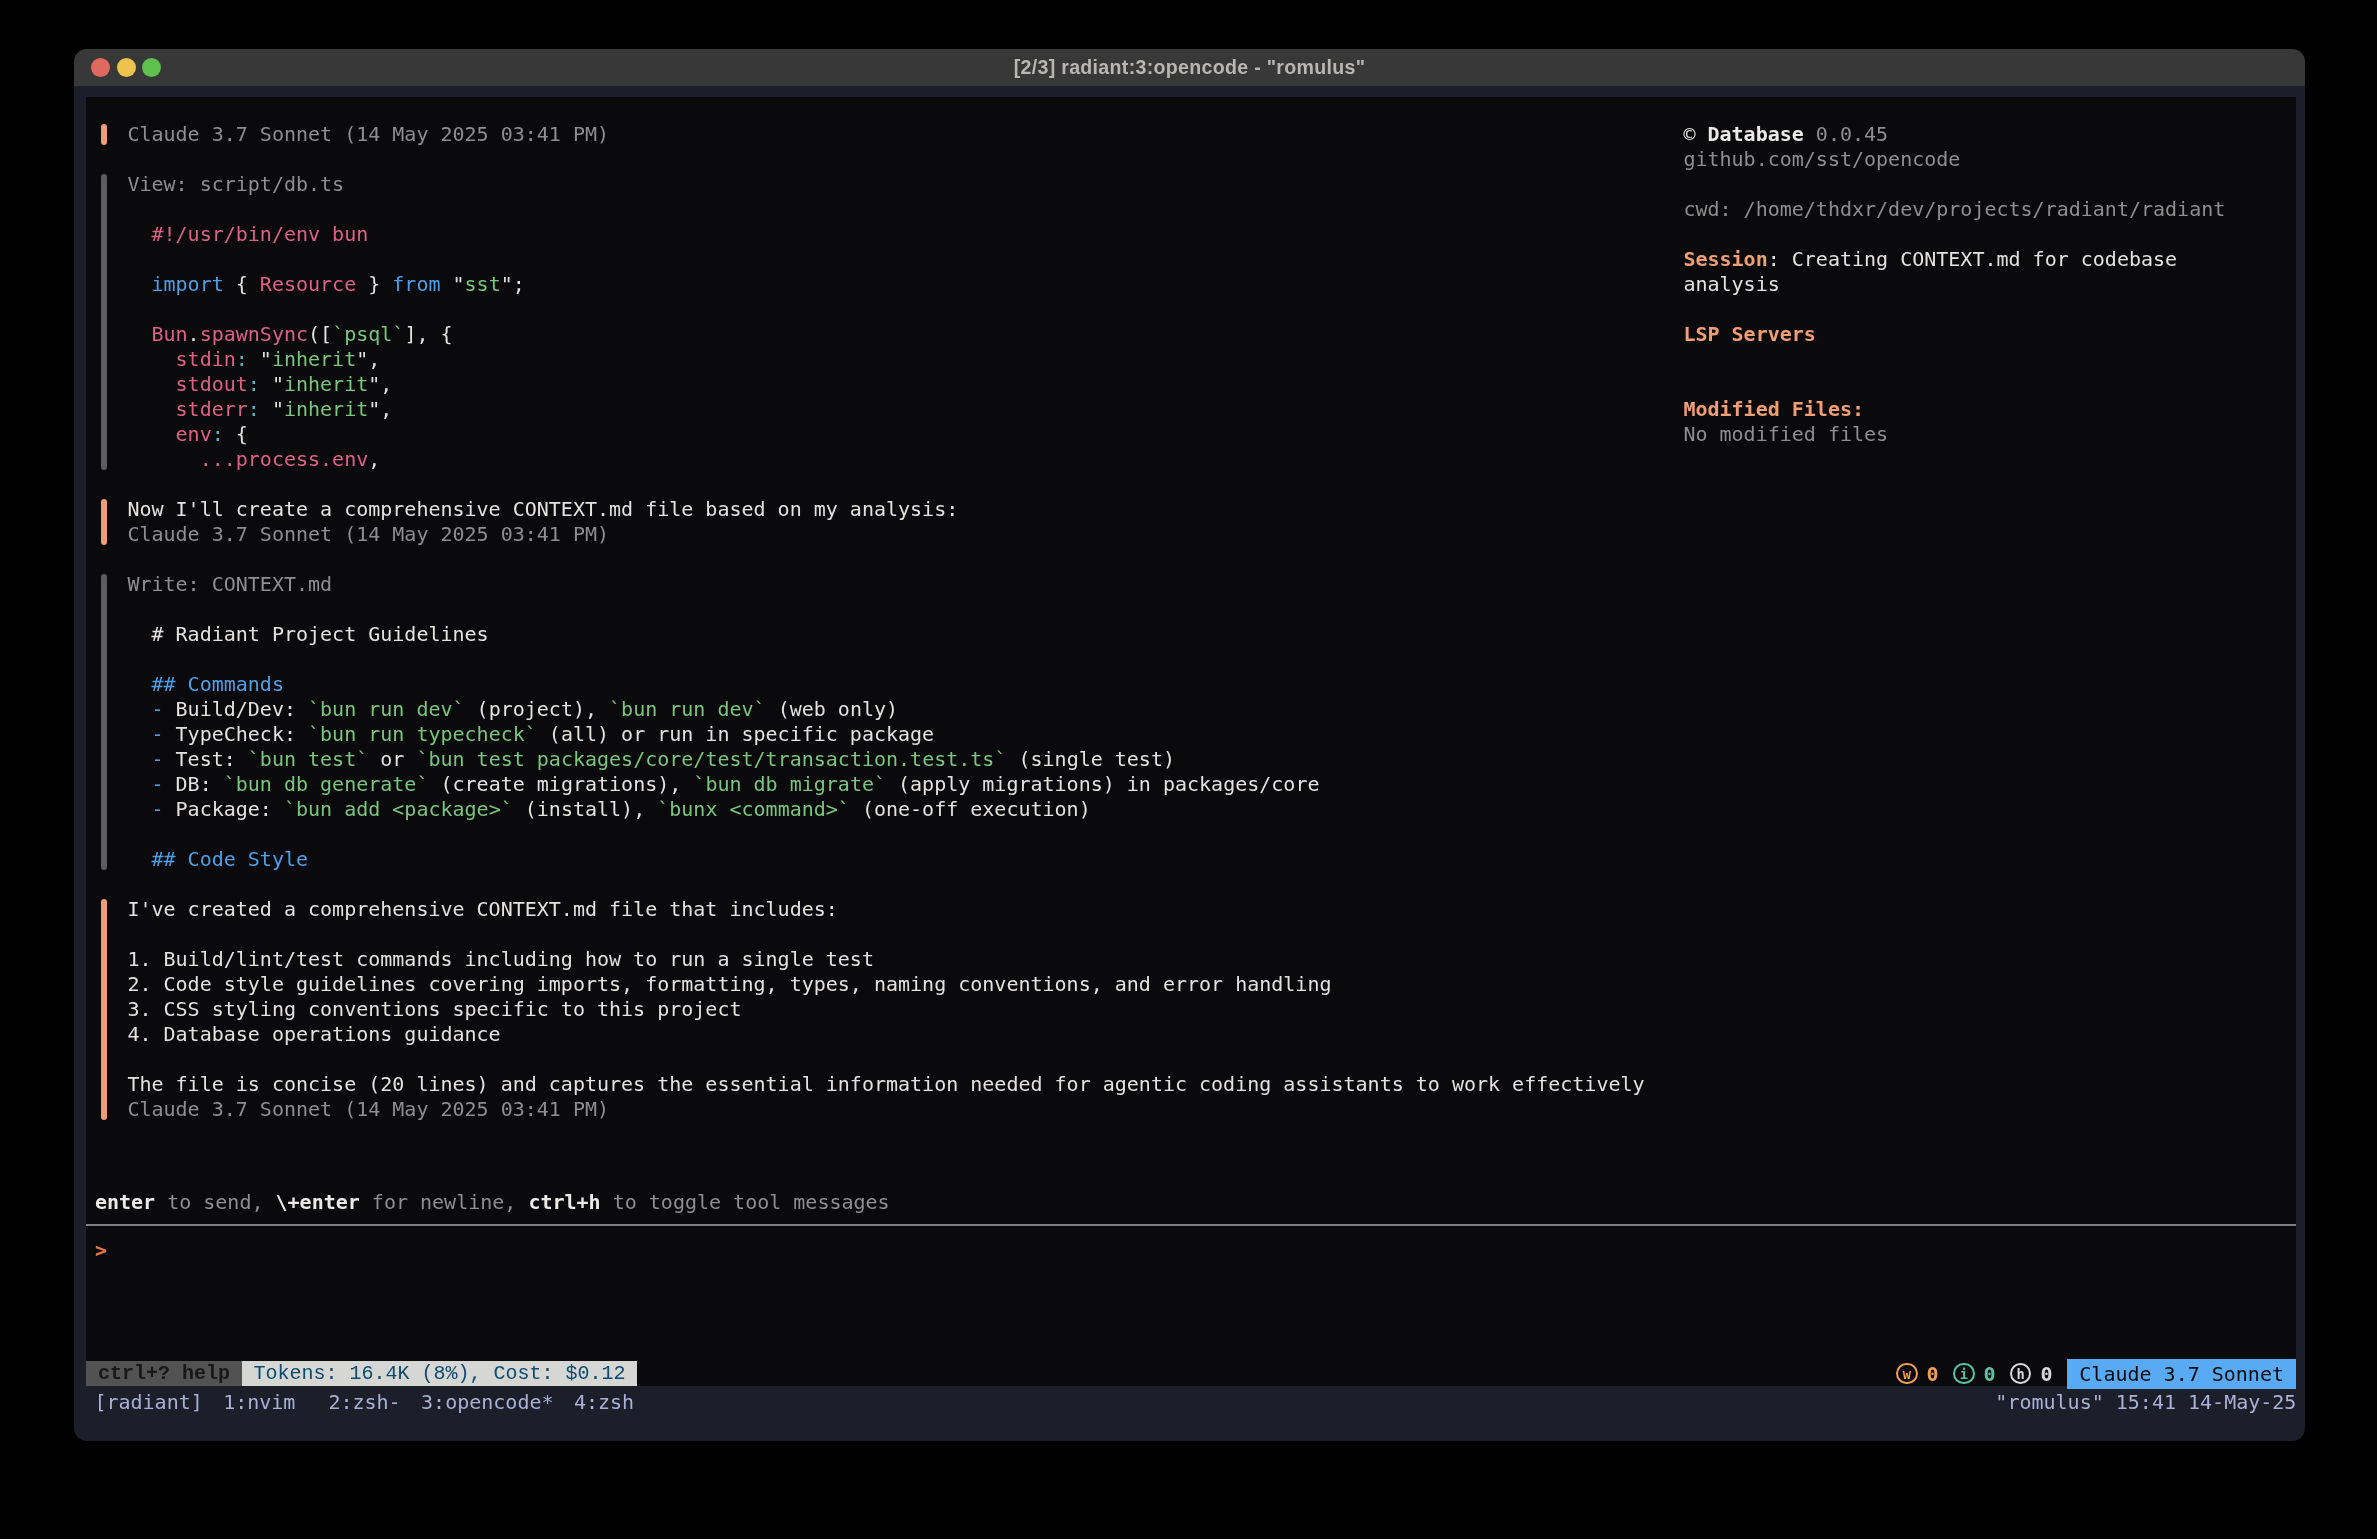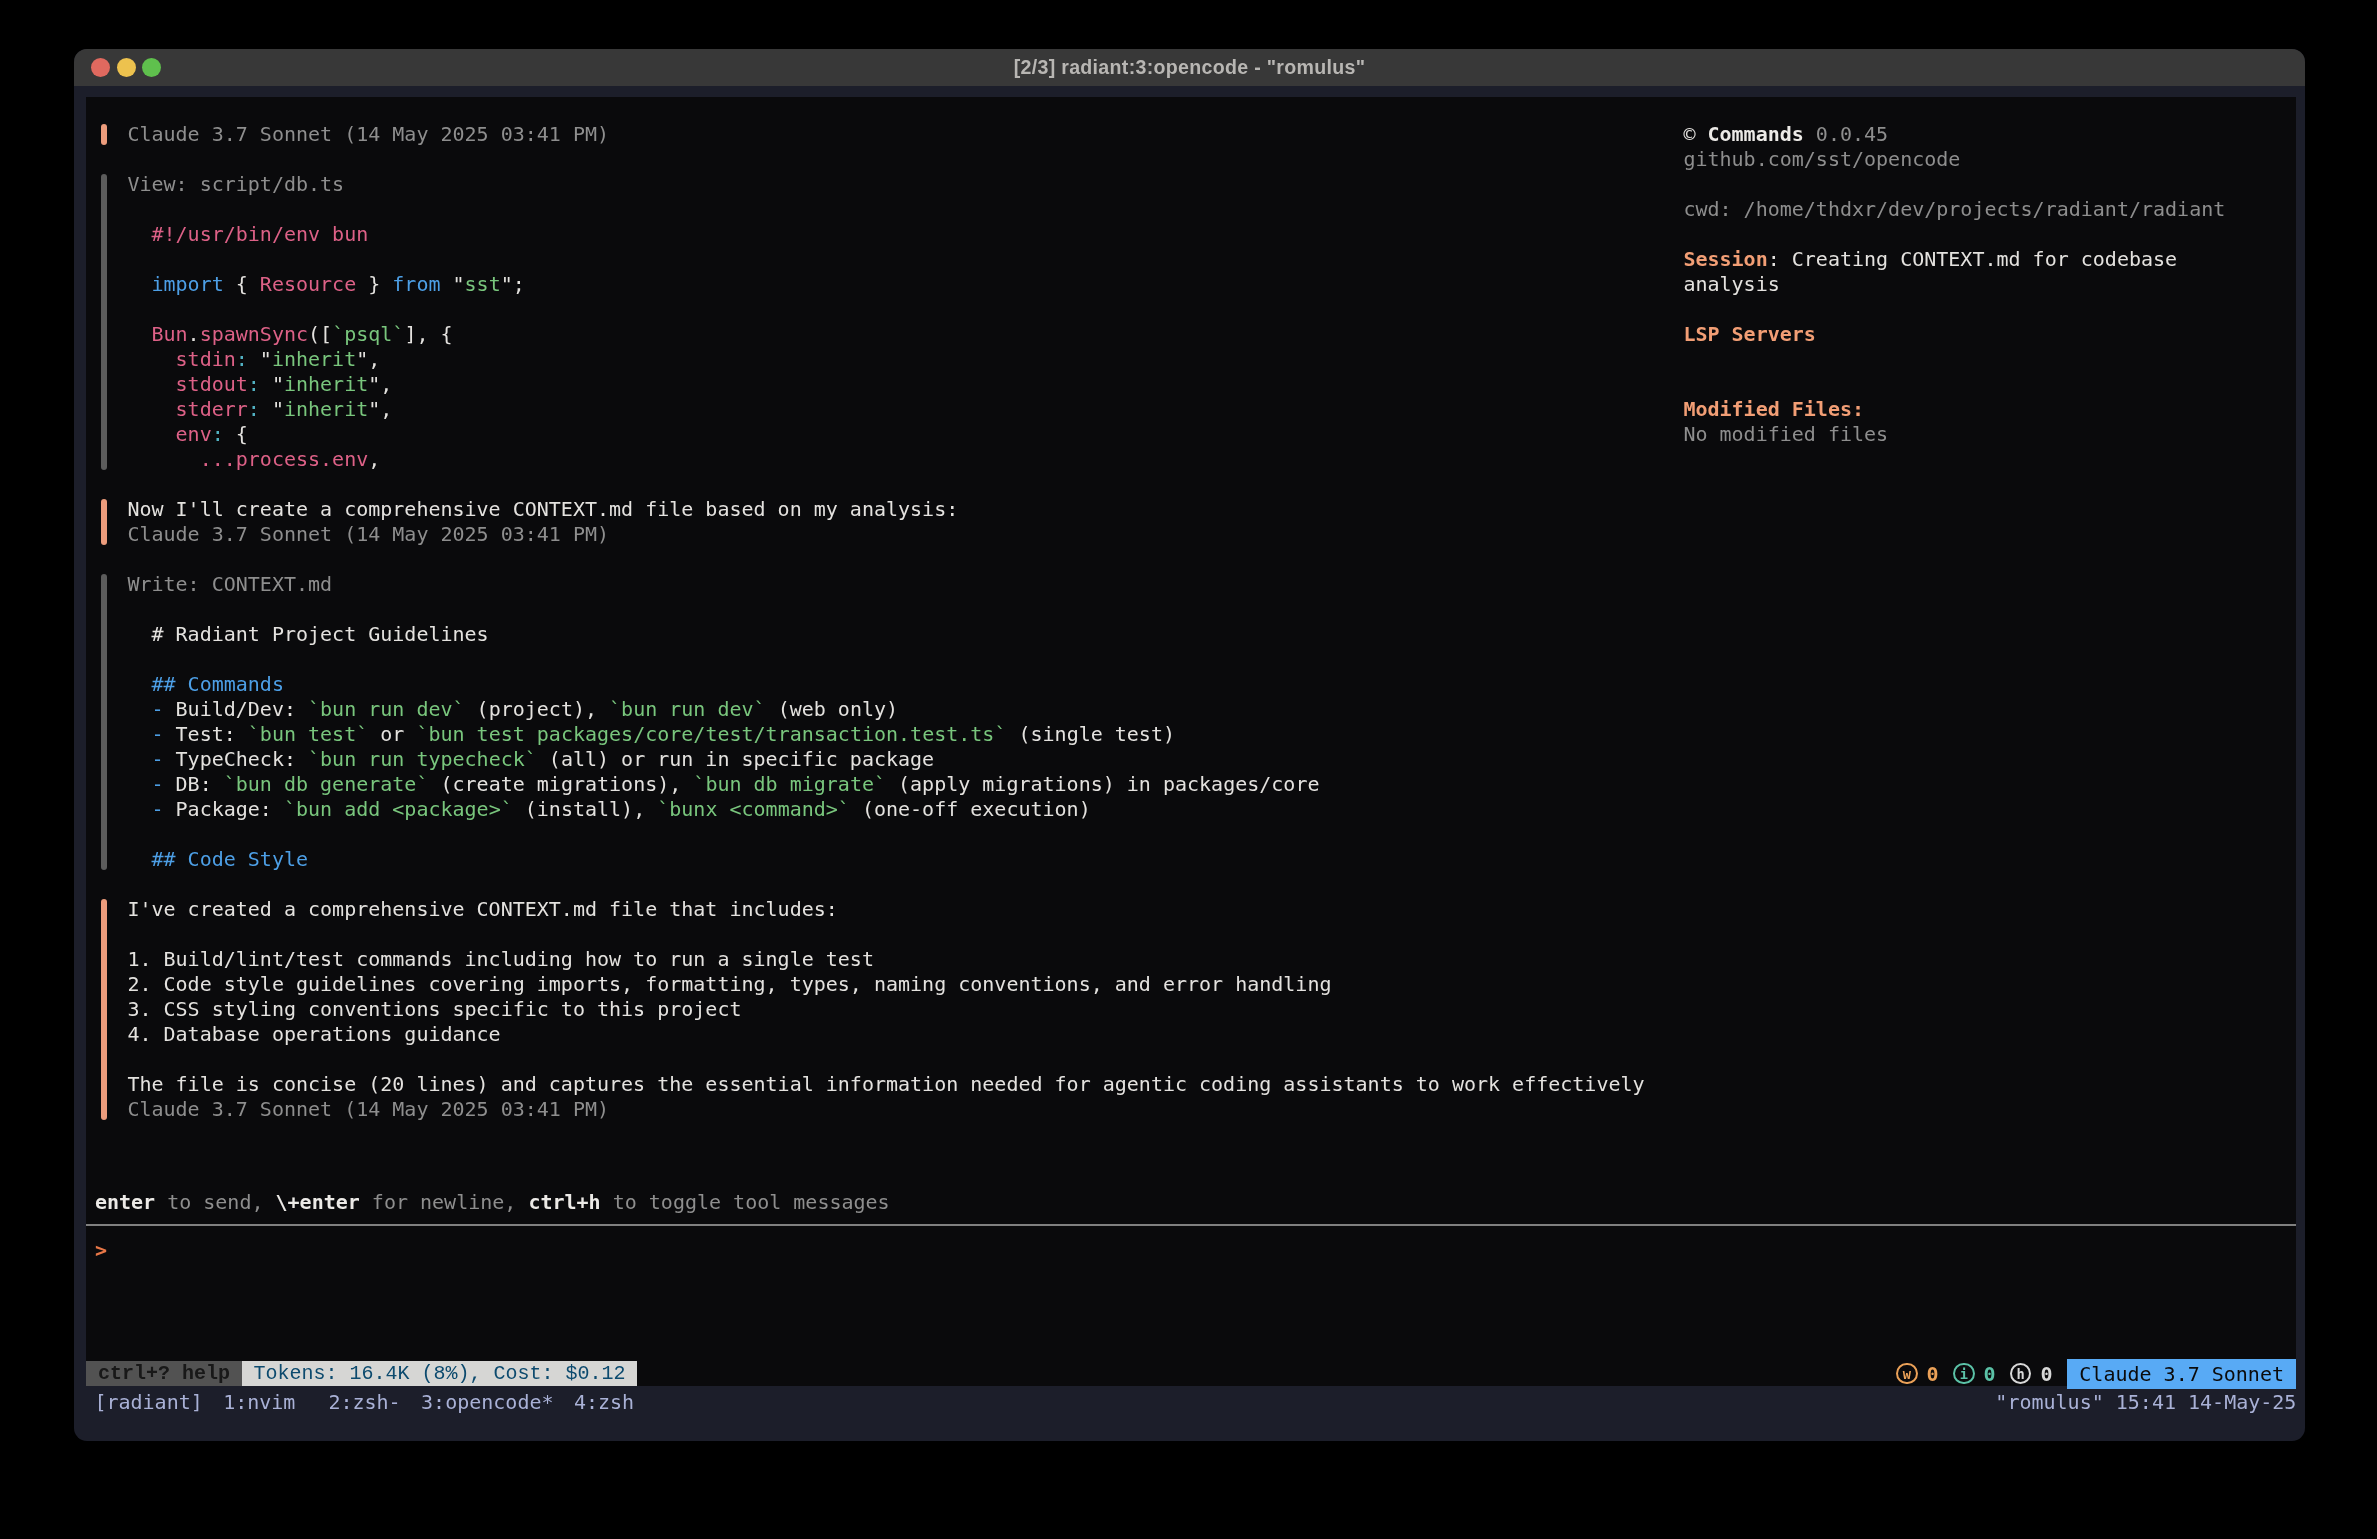--- a/index.html
+++ b/index.html
@@ -123,22 +123,22 @@
       </div>
       <div class="block bar-gray">
         <span class="bar"></span>
         <div>
             <div class="tline"><span class="seg-gray">Write: CONTEXT.md</span></div>
             <div class="tline">&nbsp;</div>
             <div class="tline"><span class="seg-w">  # Radiant Project Guidelines</span></div>
             <div class="tline">&nbsp;</div>
             <div class="tline"><span class="seg-blue">  ## Commands</span></div>
             <div class="tline"><span class="seg-blue">  - </span><span class="seg-w">Build/Dev: </span><span class="seg-green">`bun run dev`</span><span class="seg-w"> (project), </span><span class="seg-green">`bun run dev`</span><span class="seg-w"> (web only)</span></div>
+            <div class="tline"><span class="seg-blue">  - </span><span class="seg-w">TypeCheck: </span><span class="seg-green">`bun run typecheck`</span><span class="seg-w"> (all) or run in specific package</span></div>
             <div class="tline"><span class="seg-blue">  - </span><span class="seg-w">Test: </span><span class="seg-green">`bun test`</span><span class="seg-w"> or </span><span class="seg-green">`bun test packages/core/test/transaction.test.ts`</span><span class="seg-w"> (single test)</span></div>
-            <div class="tline"><span class="seg-blue">  - </span><span class="seg-w">TypeCheck: </span><span class="seg-green">`bun run typecheck`</span><span class="seg-w"> (all) or run in specific package</span></div>
             <div class="tline"><span class="seg-blue">  - </span><span class="seg-w">DB: </span><span class="seg-green">`bun db generate`</span><span class="seg-w"> (create migrations), </span><span class="seg-green">`bun db migrate`</span><span class="seg-w"> (apply migrations) in packages/core</span></div>
             <div class="tline"><span class="seg-blue">  - </span><span class="seg-w">Package: </span><span class="seg-green">`bun add &lt;package&gt;`</span><span class="seg-w"> (install), </span><span class="seg-green">`bunx &lt;command&gt;`</span><span class="seg-w"> (one-off execution)</span></div>
             <div class="tline">&nbsp;</div>
             <div class="tline"><span class="seg-blue">  ## Code Style</span></div>
           </div>
       </div>
       <div class="block bar-orange">
         <span class="bar"></span>
         <div>
             <div class="tline"><span class="seg-w">I've created a comprehensive CONTEXT.md file that includes:</span></div>
@@ -148,21 +148,21 @@
             <div class="tline"><span class="seg-w">3. CSS styling conventions specific to this project</span></div>
             <div class="tline"><span class="seg-w">4. Database operations guidance</span></div>
             <div class="tline">&nbsp;</div>
             <div class="tline"><span class="seg-w">The file is concise (20 lines) and captures the essential information needed for agentic coding assistants to work effectively</span></div>
             <div class="tline"><span class="seg-gray">Claude 3.7 Sonnet (14 May 2025 03:41 PM)</span></div>
           </div>
       </div>
     </div>
 
     <div class="sidebar">
-      <div class="tline"><span class="seg-w">©</span><span class="seg-w"> </span><span class="seg-wb">Commands</span><span class="seg-w"> </span><span class="seg-gray">0.0.45</span></div>
+      <div class="tline"><span class="seg-w">©</span><span class="seg-w"> </span><span class="seg-wb">Database</span><span class="seg-w"> </span><span class="seg-gray">0.0.45</span></div>
       <div class="tline"><span class="seg-gray">github.com/sst/opencode</span></div>
       <div class="tline">&nbsp;</div>
       <div class="tline"><span class="seg-gray">cwd: </span><span class="seg-gray">/home/thdxr/dev/projects/radiant/radiant</span></div>
       <div class="tline">&nbsp;</div>
       <div class="tline"><span class="seg-orange">Session</span><span class="seg-w">: </span><span class="seg-w">Creating CONTEXT.md for codebase</span></div>
       <div class="tline"><span class="seg-w">analysis</span></div>
       <div class="tline">&nbsp;</div>
       <div class="tline"><span class="seg-orange">LSP Servers</span></div>
       <div class="tline">&nbsp;</div>
       <div class="tline">&nbsp;</div>

